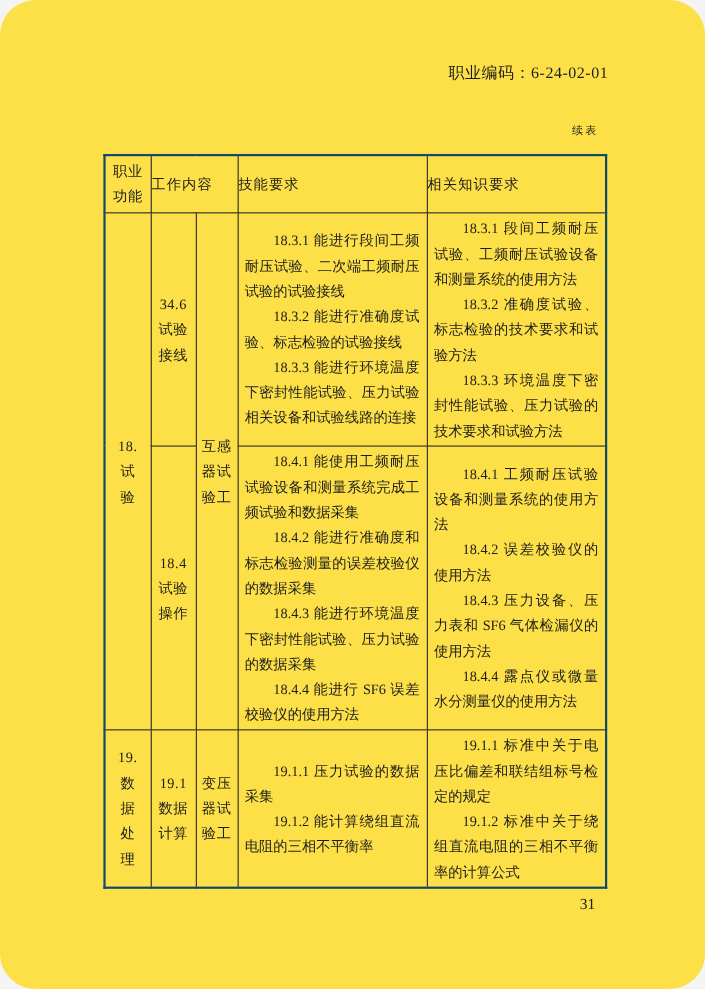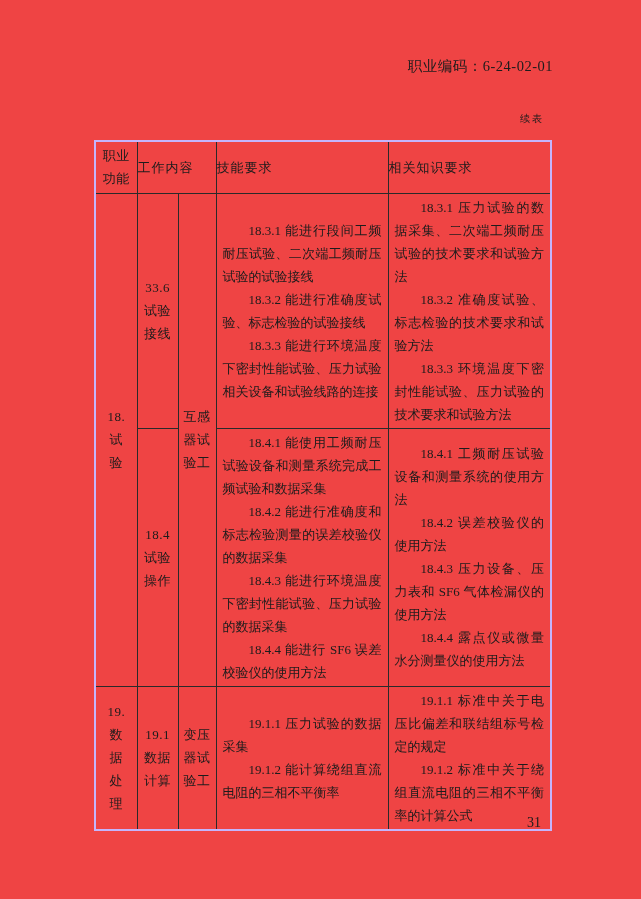--- a/index.html
+++ b/index.html
@@ -6,22 +6,23 @@
   html, body { width: 641px; height: 899px; }
   body {
     background: #f4f4f4;
     font-family: "Liberation Serif", "DejaVu Serif", serif;
     color: #1c1c1c;
   }
   .page {
     position: relative;
     width: 641px;
     height: 899px;
-    background: #ef4444;
+    background: #fde047;
     overflow: hidden;
+    border-radius: 32px;
   }
   .doc-code {
     position: absolute;
     top: 57px;
     right: 88px;
     font-size: 14.5px;
     letter-spacing: 0.5px;
   }
   .continued {
     position: absolute;
@@ -30,21 +31,21 @@
     font-size: 10px;
     letter-spacing: 2px;
   }
   table.std {
     position: absolute;
     left: 94px;
     top: 140px;
     width: 456px;
     border-collapse: collapse;
     table-layout: fixed;
-    border: 2px solid #c4b5fd;
+    border: 2px solid #0c4a6e;
   }
   table.std td {
     border: 1px solid #2a2a2a;
     vertical-align: middle;
     font-size: 13px;
     line-height: 23px;
     color: #1c1c1c;
   }
   td.hd {
     text-align: left;
@@ -93,33 +94,33 @@
 功能</td>
         <td class="hd" colspan="2">工作内容</td>
         <td class="hd">技能要求</td>
         <td class="hd">相关知识要求</td>
       </tr>
 
       <tr style="height:211px">
         <td class="narrow" rowspan="2">18.
 试
 验</td>
-        <td class="narrow">33.6
+        <td class="narrow">34.6
 试验
 接线</td>
         <td class="narrow" rowspan="2">互感
 器试
 验工</td>
         <td class="text-cell">
           <p>18.3.1 能进行段间工频耐压试验、二次端工频耐压试验的试验接线</p>
           <p>18.3.2 能进行准确度试验、标志检验的试验接线</p>
           <p>18.3.3 能进行环境温度下密封性能试验、压力试验相关设备和试验线路的连接</p>
         </td>
         <td class="text-cell">
-          <p>18.3.1 压力试验的数据采集、二次端工频耐压试验的技术要求和试验方法</p>
+          <p>18.3.1 段间工频耐压试验、工频耐压试验设备和测量系统的使用方法</p>
           <p>18.3.2 准确度试验、标志检验的技术要求和试验方法</p>
           <p>18.3.3 环境温度下密封性能试验、压力试验的技术要求和试验方法</p>
         </td>
       </tr>
 
       <tr style="height:252px">
         <td class="narrow">18.4
 试验
 操作</td>
         <td class="text-cell">

